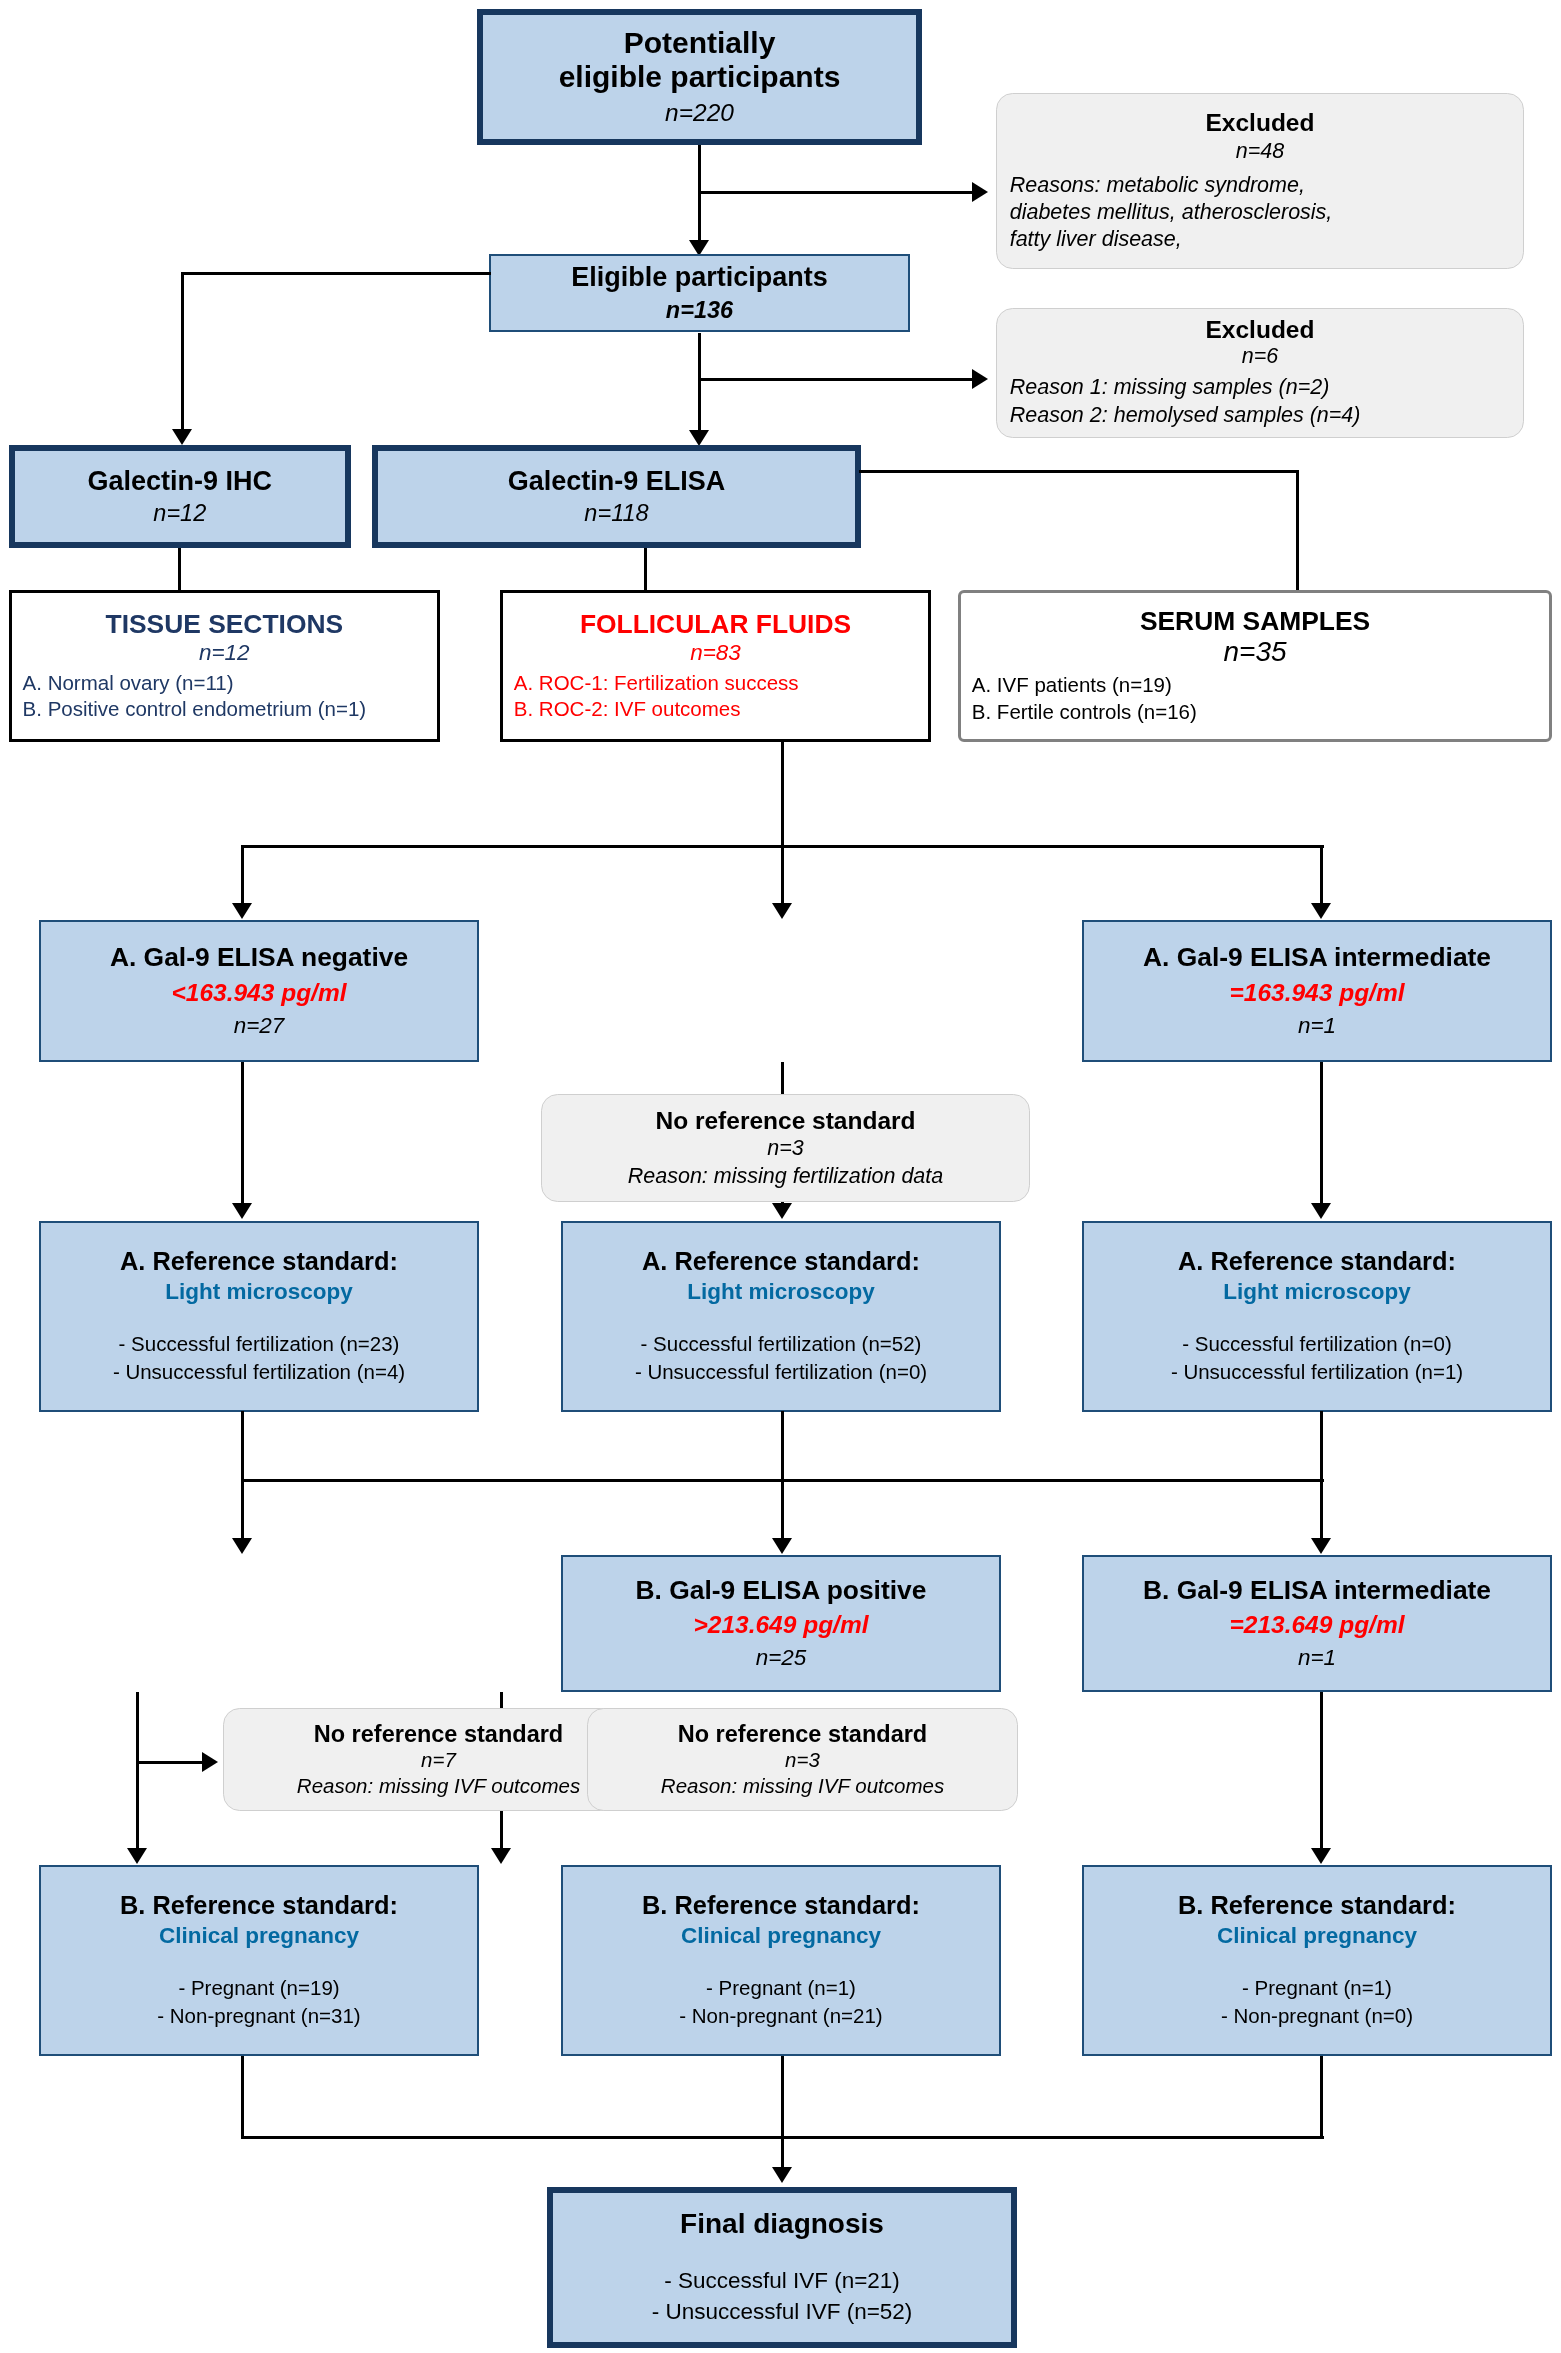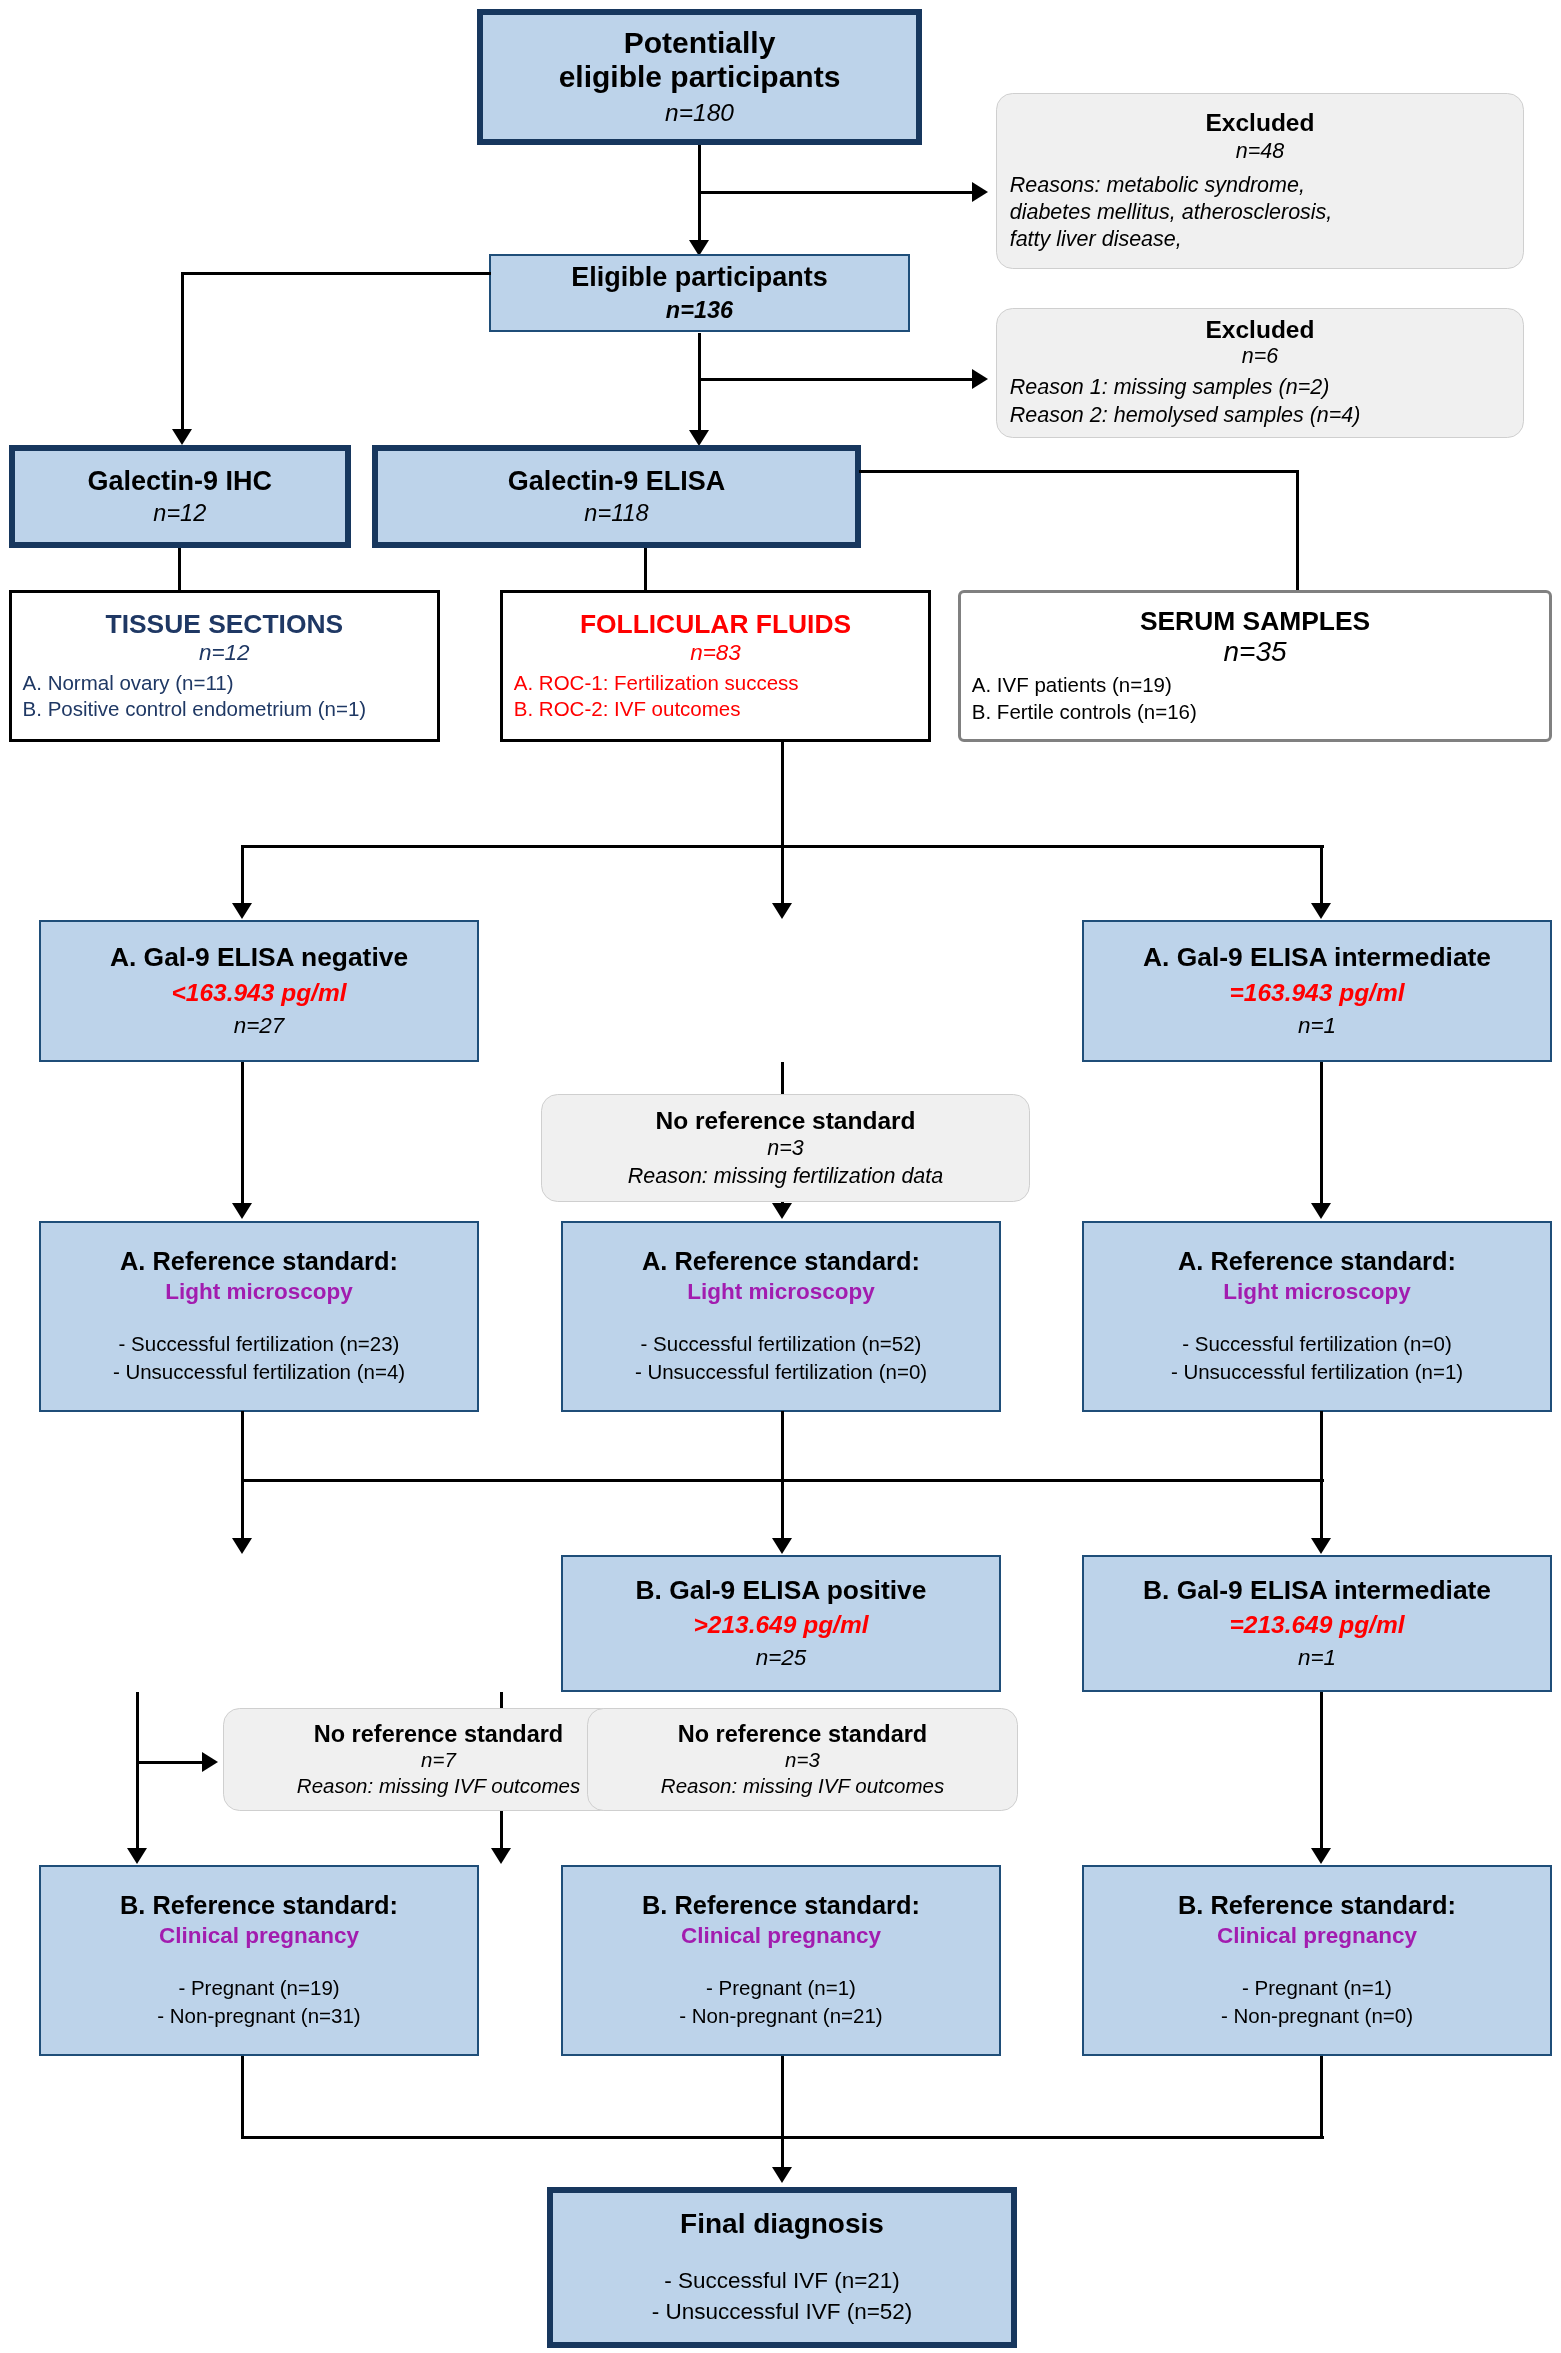--- a/index.html
+++ b/index.html
@@ -24,21 +24,21 @@
   
   .t-title{font-weight:bold;color:#000;line-height:1.12;}
   .t-n{font-style:italic;color:#000;}
   .t-red{color:#ff0000;font-style:italic;font-weight:bold;}
   .t-redtitle{color:#ff0000;font-weight:bold;}
   .t-redline{color:#ff0000;}
   .t-navy{color:#1f3864;font-weight:bold;}
   .t-navyline{color:#1f3864;}
   .t-line{color:#000;}
   .t-ital{font-style:italic;color:#000;}
-  .t-sub{font-weight:bold;color:#a21caf;}
+  .t-sub{font-weight:bold;color:#0369a1;}
 
   .rows{width:100%;}
   .rows .row{text-align:left;}
 
   
   .ln{position:absolute;background:#000;}
   .vl{width:3.4px;}
   .hl{height:3.4px;}
   .arrow-d{position:absolute;width:0;height:0;border-left:10.3px solid transparent;
            border-right:10.3px solid transparent;border-top:16.6px solid #000;}
@@ -46,21 +46,21 @@
            border-bottom:10.3px solid transparent;border-left:16.6px solid #000;}
 </style>
 </head>
 <body>
 
 <div id="canvas">
 
   <div class="box blue-thick" style="left:477px;top:8.8px;width:445px;height:136px;">
     <div class="t-title" style="font-size:30px;">Potentially</div>
     <div class="t-title" style="font-size:30px;">eligible participants</div>
-    <div class="t-n" style="font-size:24.5px;margin-top:5.9px;">n=180</div>
+    <div class="t-n" style="font-size:24.5px;margin-top:5.9px;">n=220</div>
   </div>
 
   <div class="ln vl" style="left:698px;top:145px;height:50px;"></div>
 
   <div class="ln hl" style="left:698px;top:191px;width:274px;"></div>
   <div class="arrow-r" style="left:972px;top:182px;"></div>
 
   <div class="ln vl" style="left:698px;top:191px;height:53px;"></div>
   <div class="arrow-d" style="left:689px;top:240px;"></div>
 

